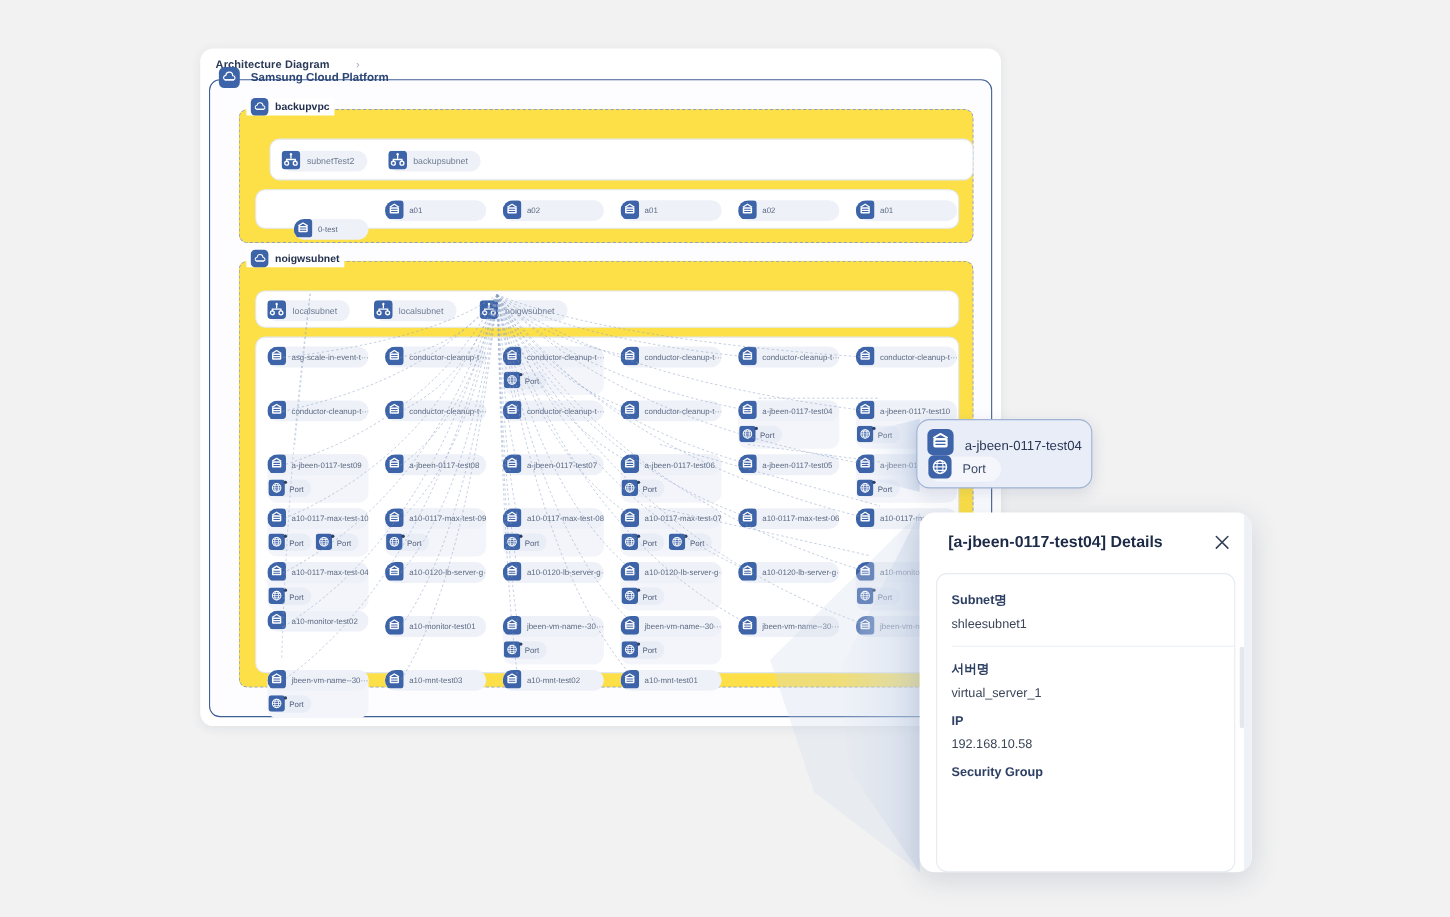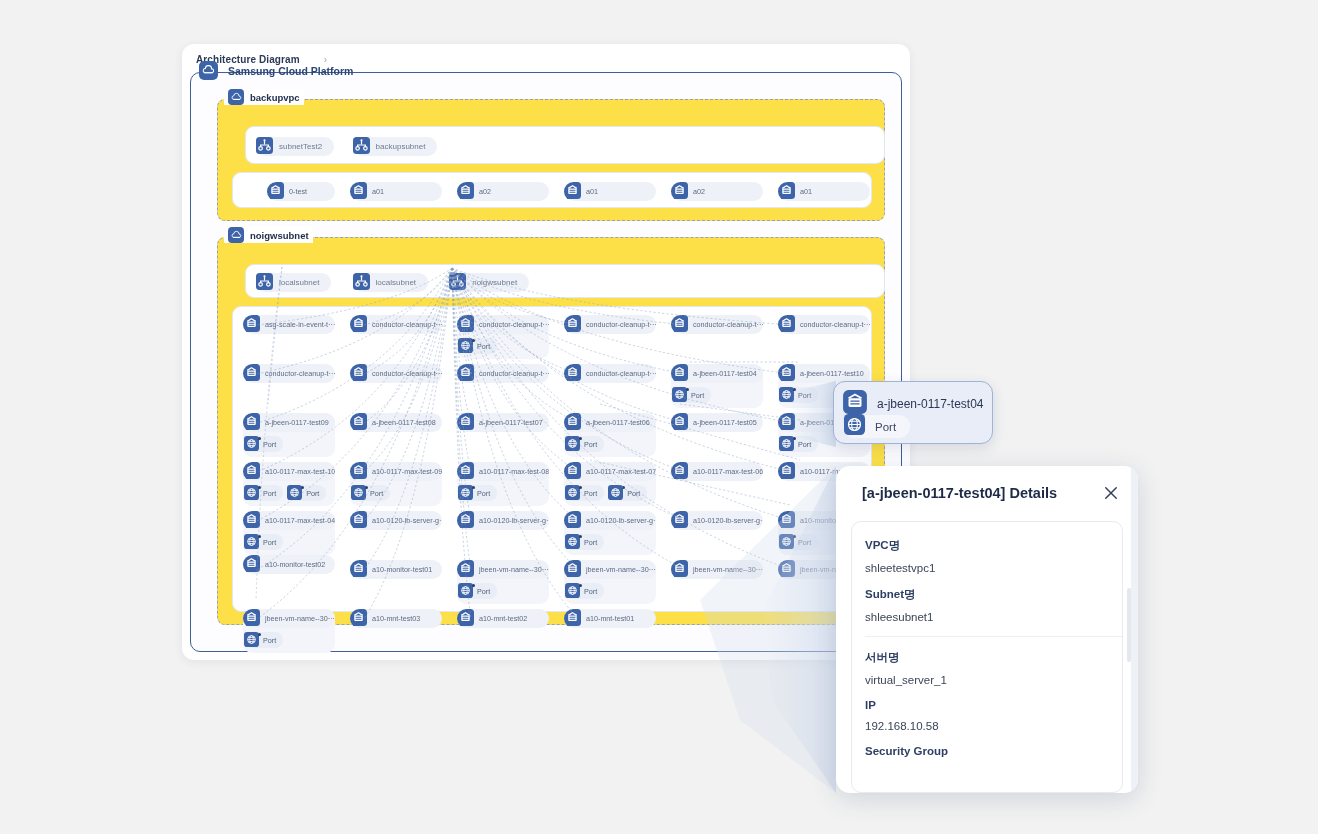--- a/index.html
+++ b/index.html
@@ -225,21 +225,21 @@
                   <rect x="0" y="0" width="24" height="24" rx="5" fill="#3d63a8"></rect>
                   <path d="M12 5.5v4M6.5 13.5v-2.2h11v2.2" stroke="#fff" stroke-width="1.7" fill="none" stroke-linecap="round"></path>
                   <circle cx="6.5" cy="16" r="2.5" fill="none" stroke="#fff" stroke-width="1.7"></circle>
                   <circle cx="17.5" cy="16" r="2.5" fill="none" stroke="#fff" stroke-width="1.7"></circle>
                   <circle cx="12" cy="4.6" r="1.5" fill="#fff"></circle>
                 </svg></span>
               <span class="lbl">backupsubnet</span>
             </div>
           </div>
           <div class="panel" style="left: 14px; top: 72px; width: 640px; height: 36px;">
-            <div class="node" style="left: 10px; top: 9px; padding-left: 24px;">
+            <div class="node" style="left: 10px; top: 26px; padding-left: 24px;">
               <div class="node-head">
                 <span class="ico"><svg width="17" height="17" viewBox="0 0 24 24">
                     <rect x="0" y="0" width="24" height="24" rx="5" fill="#3d63a8"></rect>
                     <rect x="6" y="9" width="12" height="8" rx="1.5" fill="#fff"></rect>
                     <path d="M6 9 L12 5.2 L18 9" fill="none" stroke="#fff" stroke-width="1.7" stroke-linejoin="round"></path>
                     <rect x="7.6" y="11" width="8.8" height="1.3" rx="0.6" fill="#3d63a8"></rect>
                     <rect x="7.6" y="13.8" width="8.8" height="1.3" rx="0.6" fill="#3d63a8"></rect>
                   </svg></span>
                 <span>0-test</span>
               </div>
@@ -309,21 +309,21 @@
         <div class="vpc" style="left: 26px; top: 164px; width: 668px; height: 388px;">
           <div class="vpc-title">
             <span class="ico ico-sq">
               <svg width="11" height="11" viewBox="0 0 24 24" fill="none" stroke="#fff" stroke-width="2" stroke-linecap="round" stroke-linejoin="round">
                 <path d="M5 16a4 4 0 0 1 1.2-7.8A5.5 5.5 0 0 1 17.5 9 3.6 3.6 0 0 1 19 16z"></path>
                 <path d="M5 16h14"></path>
               </svg>
             </span>
             <span>noigwsubnet</span>
           </div>
-          <div class="panel" style="left: 14px; top: 26px; width: 640px; height: 34px; margin-left: 13px;">
+          <div class="panel" style="left: 14px; top: 26px; width: 640px; height: 34px;">
             <div class="chip" style="left: 10px; top: 7.5px;">
               <span class="ico"><svg width="17" height="17" viewBox="0 0 24 24">
                   <rect x="0" y="0" width="24" height="24" rx="5" fill="#3d63a8"></rect>
                   <path d="M12 5.5v4M6.5 13.5v-2.2h11v2.2" stroke="#fff" stroke-width="1.7" fill="none" stroke-linecap="round"></path>
                   <circle cx="6.5" cy="16" r="2.5" fill="none" stroke="#fff" stroke-width="1.7"></circle>
                   <circle cx="17.5" cy="16" r="2.5" fill="none" stroke="#fff" stroke-width="1.7"></circle>
                   <circle cx="12" cy="4.6" r="1.5" fill="#fff"></circle>
                 </svg></span>
               <span class="lbl">localsubnet</span>
             </div>
@@ -1141,24 +1141,20 @@
     <div class="details-head">
       <span class="details-title">[a-jbeen-0117-test04] Details</span>
       <span class="details-close">
         <svg width="18" height="18" viewBox="0 0 24 24" stroke="#343f57" stroke-width="1.9" stroke-linecap="round">
           <path d="M5 5 L19 19 M19 5 L5 19"></path>
         </svg>
       </span>
     </div>
     <div class="details-body" id="details-body">
         <div class="dfield">
-          <div class="dlabel">VPC명</div>
-          <div class="dvalue">shleetestvpc1</div>
-        </div>
-        <div class="dfield">
           <div class="dlabel">Subnet명</div>
           <div class="dvalue">shleesubnet1</div>
         </div>
         <div class="dfield sep">
           <div class="dlabel">서버명</div>
           <div class="dvalue">virtual_server_1</div>
         </div>
         <div class="dfield">
           <div class="dlabel">IP</div>
           <div class="dvalue">192.168.10.58</div>

